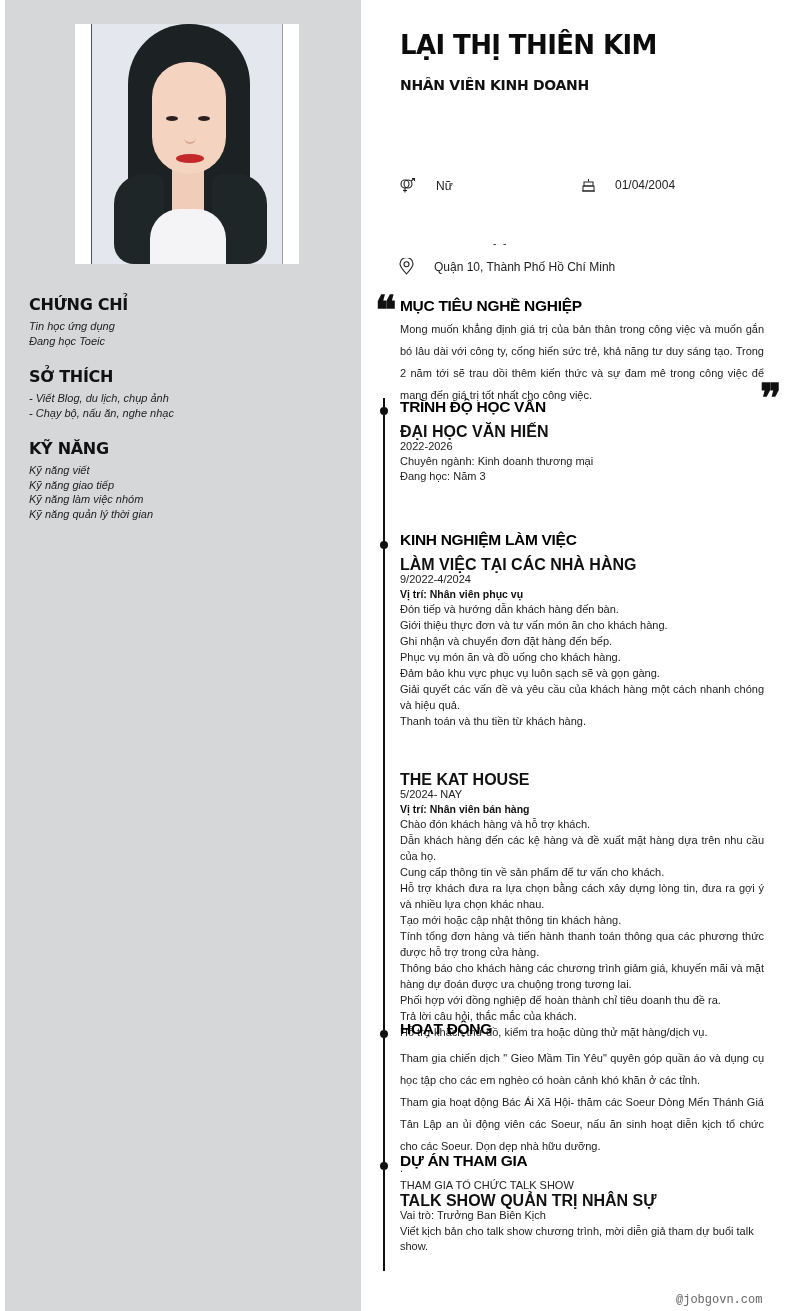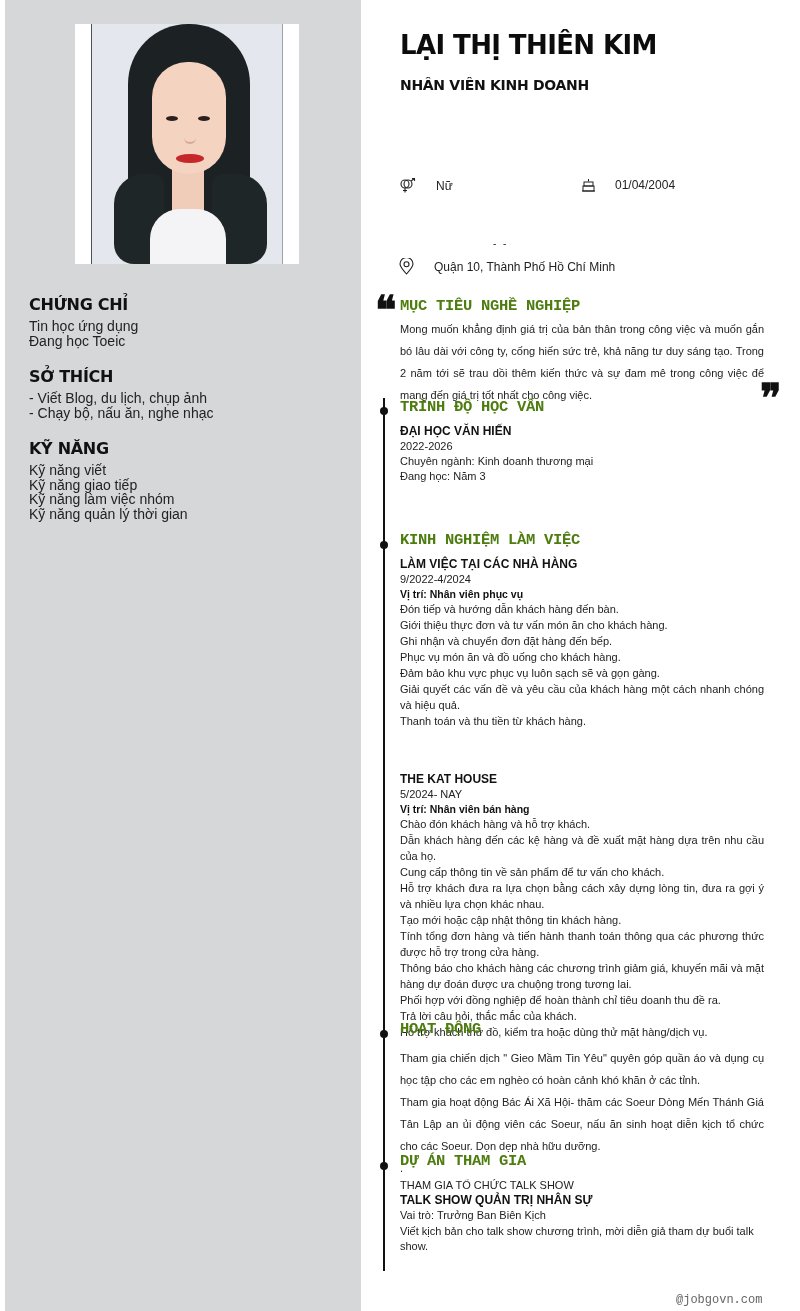--- a/index.html
+++ b/index.html
@@ -15,36 +15,36 @@
   .shirt { position: absolute; left: 58px; top: 185px; width: 76px; height: 60px; background: #f4f4f6; border-radius: 30px 30px 0 0; }
   .neck { position: absolute; left: 80px; top: 140px; width: 32px; height: 50px; background: #f0cdb8; }
   .face { position: absolute; left: 60px; top: 38px; width: 74px; height: 112px; background: #f4d3c0; border-radius: 38px 38px 40px 40px; }
   .eye { position: absolute; top: 54px; width: 12px; height: 5px; background: #2a2020; border-radius: 50%; }
   .eye.l { left: 14px; } .eye.r { left: 46px; }
   .nose { position: absolute; left: 32px; top: 70px; width: 12px; height: 12px; border-bottom: 2px solid #d8a892; border-radius: 50%; }
   .lips { position: absolute; left: 24px; top: 92px; width: 28px; height: 9px; background: #c4282a; border-radius: 50%; }
 
   .side-section { position: absolute; left: 29px; }
   .side-title { font-family: "DejaVu Sans", sans-serif; font-size: 16px; font-weight: bold; color: #111; letter-spacing: -0.3px; margin-bottom: 5px; }
-  .side-item { font-size: 14px; line-height: 15px; color: #222; }
+  .side-item { font-size: 11px; line-height: 15px; color: #222; font-style: italic; }
   .side-item.tight { line-height: 14.5px; }
   .name { position: absolute; left: 400px; top: 30px; font-family: "DejaVu Sans", sans-serif; font-size: 26px; font-weight: bold; color: #0c0c0c; letter-spacing: -0.6px; white-space: nowrap; }
   .job-title { position: absolute; left: 400px; top: 77px; font-family: "DejaVu Sans", sans-serif; font-size: 14px; font-weight: bold; color: #111; letter-spacing: -0.3px; }
   .info { position: absolute; font-size: 12px; color: #222; display: flex; align-items: center; gap: 20px; white-space: nowrap; }
   .info svg { display: block; }
   .dashes { position: absolute; left: 493px; top: 238px; font-size: 10px; color: #222; letter-spacing: 2px; }
 
   .quote { position: absolute; font-family: "DejaVu Serif", serif; font-weight: bold; font-size: 40px; line-height: 40px; color: #111; }
 
   .timeline-line { position: absolute; left: 383px; top: 398px; width: 1.5px; height: 873px; background: #111; }
   .tl-dot { position: absolute; left: 379.5px; width: 8px; height: 8px; border-radius: 50%; background: #111; }
 
-  .sec-title { position: absolute; left: 400px; font-family: Liberation Mono, monospace; font-size: 15.5px; font-weight: bold; color: #4d7c0f; letter-spacing: -0.3px; white-space: nowrap; }
+  .sec-title { position: absolute; left: 400px; font-family: Liberation Sans, sans-serif; font-size: 15.5px; font-weight: bold; color: #000000; letter-spacing: -0.3px; white-space: nowrap; }
   .block { position: absolute; left: 400px; width: 364px; font-size: 11px; line-height: 16px; color: #222; }
-  .block .org { font-weight: bold; font-size: 12px; color: #111; line-height: 15px; }
+  .block .org { font-weight: bold; font-size: 16px; color: #111; line-height: 15px; }
   .block .period { line-height: 15px; }
   .block .role { font-weight: bold; font-size: 10.5px; line-height: 14px; color: #111; }
   .block .just { text-align: justify; }
   .block.small { line-height: 22px; }
 
   .watermark { position: absolute; left: 676px; top: 1293px; font-family: "Liberation Mono", "DejaVu Sans Mono", monospace; font-size: 12px; color: #666; }
 </style>
 </head>
 <body>
 

